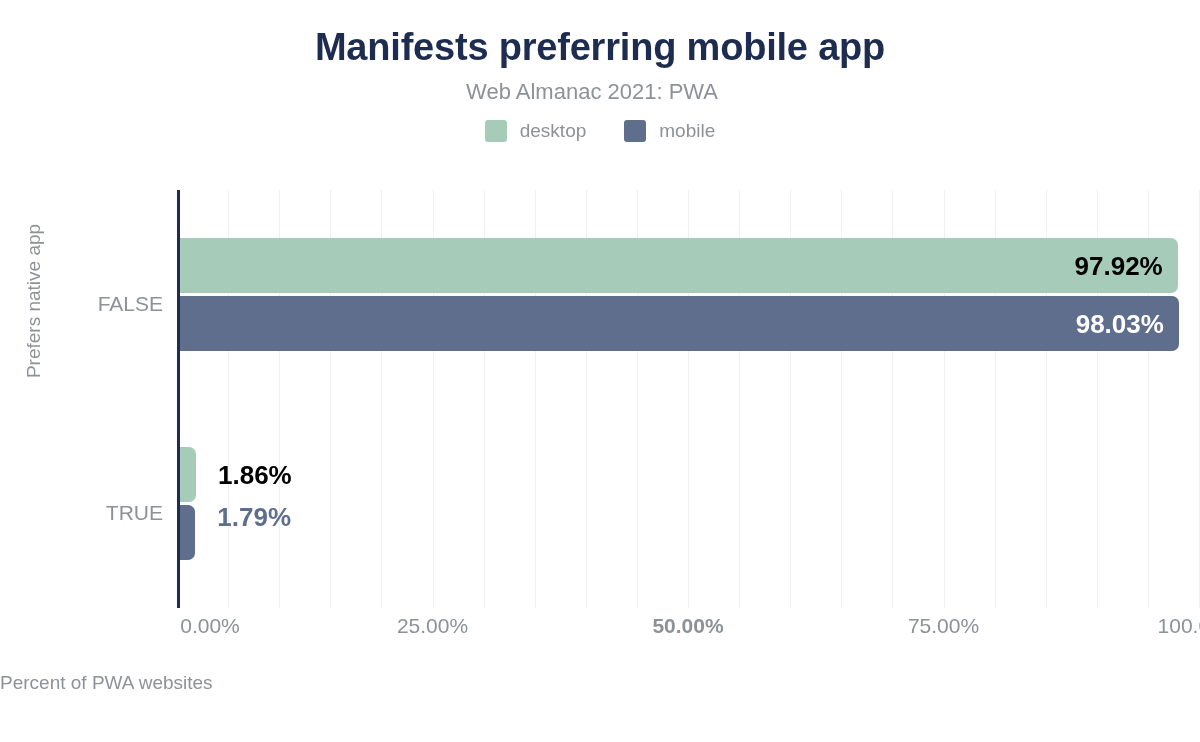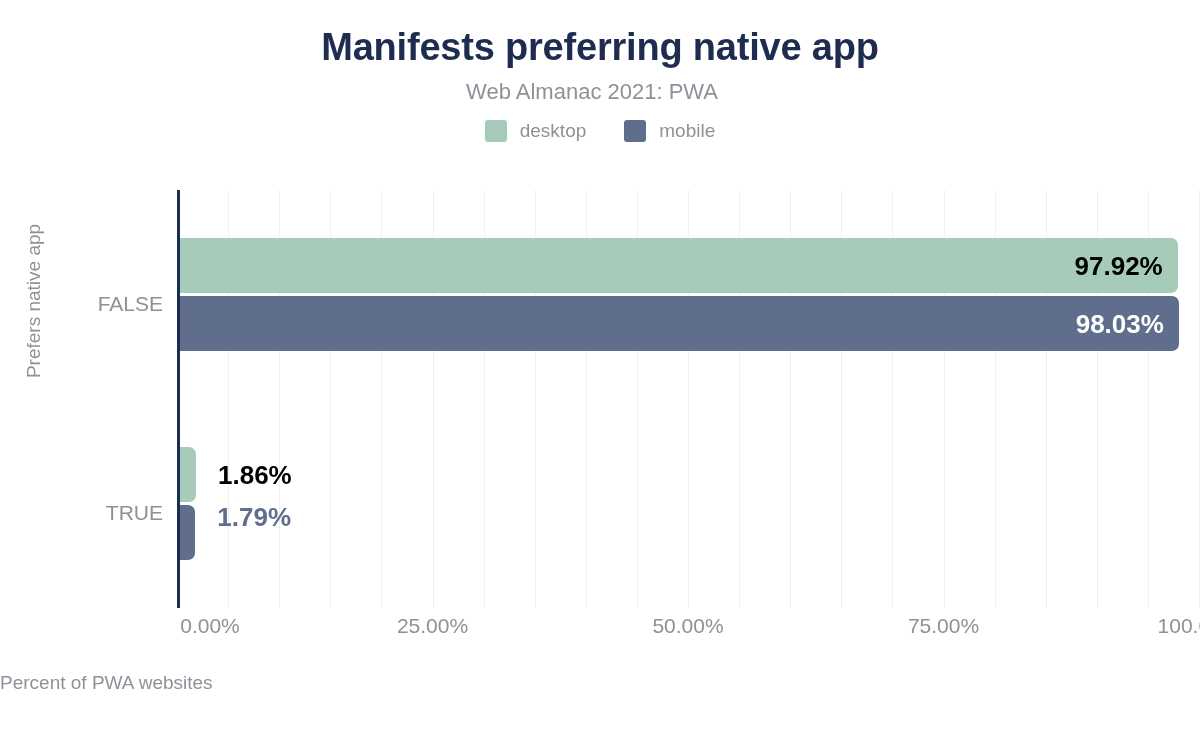--- a/index.html
+++ b/index.html
@@ -156,21 +156,21 @@
     width: 1200px;
     text-align: left;
     font-size: 19px;
     color: #8d9299;
   }
 </style>
 </head>
 <body>
 
 <div class="chart-header">
-  <h1 class="chart-title">Manifests preferring native app</h1>
+  <h1 class="chart-title">Manifests preferring mobile app</h1>
   <h2 class="chart-subtitle">Web Almanac 2021: PWA</h2>
   <div class="legend">
     <div class="legend-item">
       <span class="legend-swatch" id="sw0" style="background: rgb(166, 203, 185);"></span>
       <span class="legend-label">desktop</span>
     </div>
     <div class="legend-item">
       <span class="legend-swatch" id="sw1" style="background: rgb(95, 110, 140);"></span>
       <span class="legend-label">mobile</span>
     </div>
@@ -212,18 +212,18 @@
 
   <div class="y-ticks" id="y-ticks">
       <div class="y-tick" style="top: 91.5px; color: rgb(141, 146, 153);">FALSE</div>
       <div class="y-tick" style="top: 300.5px; color: rgb(141, 146, 153);">TRUE</div>
     </div>
   <div class="y-axis-title">Prefers native app</div>
 
   <div class="x-ticks" id="x-ticks">
       <div class="x-tick" style="left: 0px; color: rgb(141, 146, 153); margin-left: 33px;">0.00%</div>
       <div class="x-tick" style="left: 255.5px; color: rgb(141, 146, 153);">25.00%</div>
-      <div class="x-tick" style="left: 511px; color: rgb(141, 146, 153);">50.00%</div>
+      <div class="x-tick" style="left: 511px; color: rgb(141, 146, 153); font-weight: bold;">50.00%</div>
       <div class="x-tick" style="left: 766.5px; color: rgb(141, 146, 153);">75.00%</div>
       <div class="x-tick" style="left: 1022px; color: rgb(141, 146, 153);">100.00%</div>
     </div>
   <div class="x-axis-title">Percent of PWA websites</div>
 </div>
 
 </body></html>

